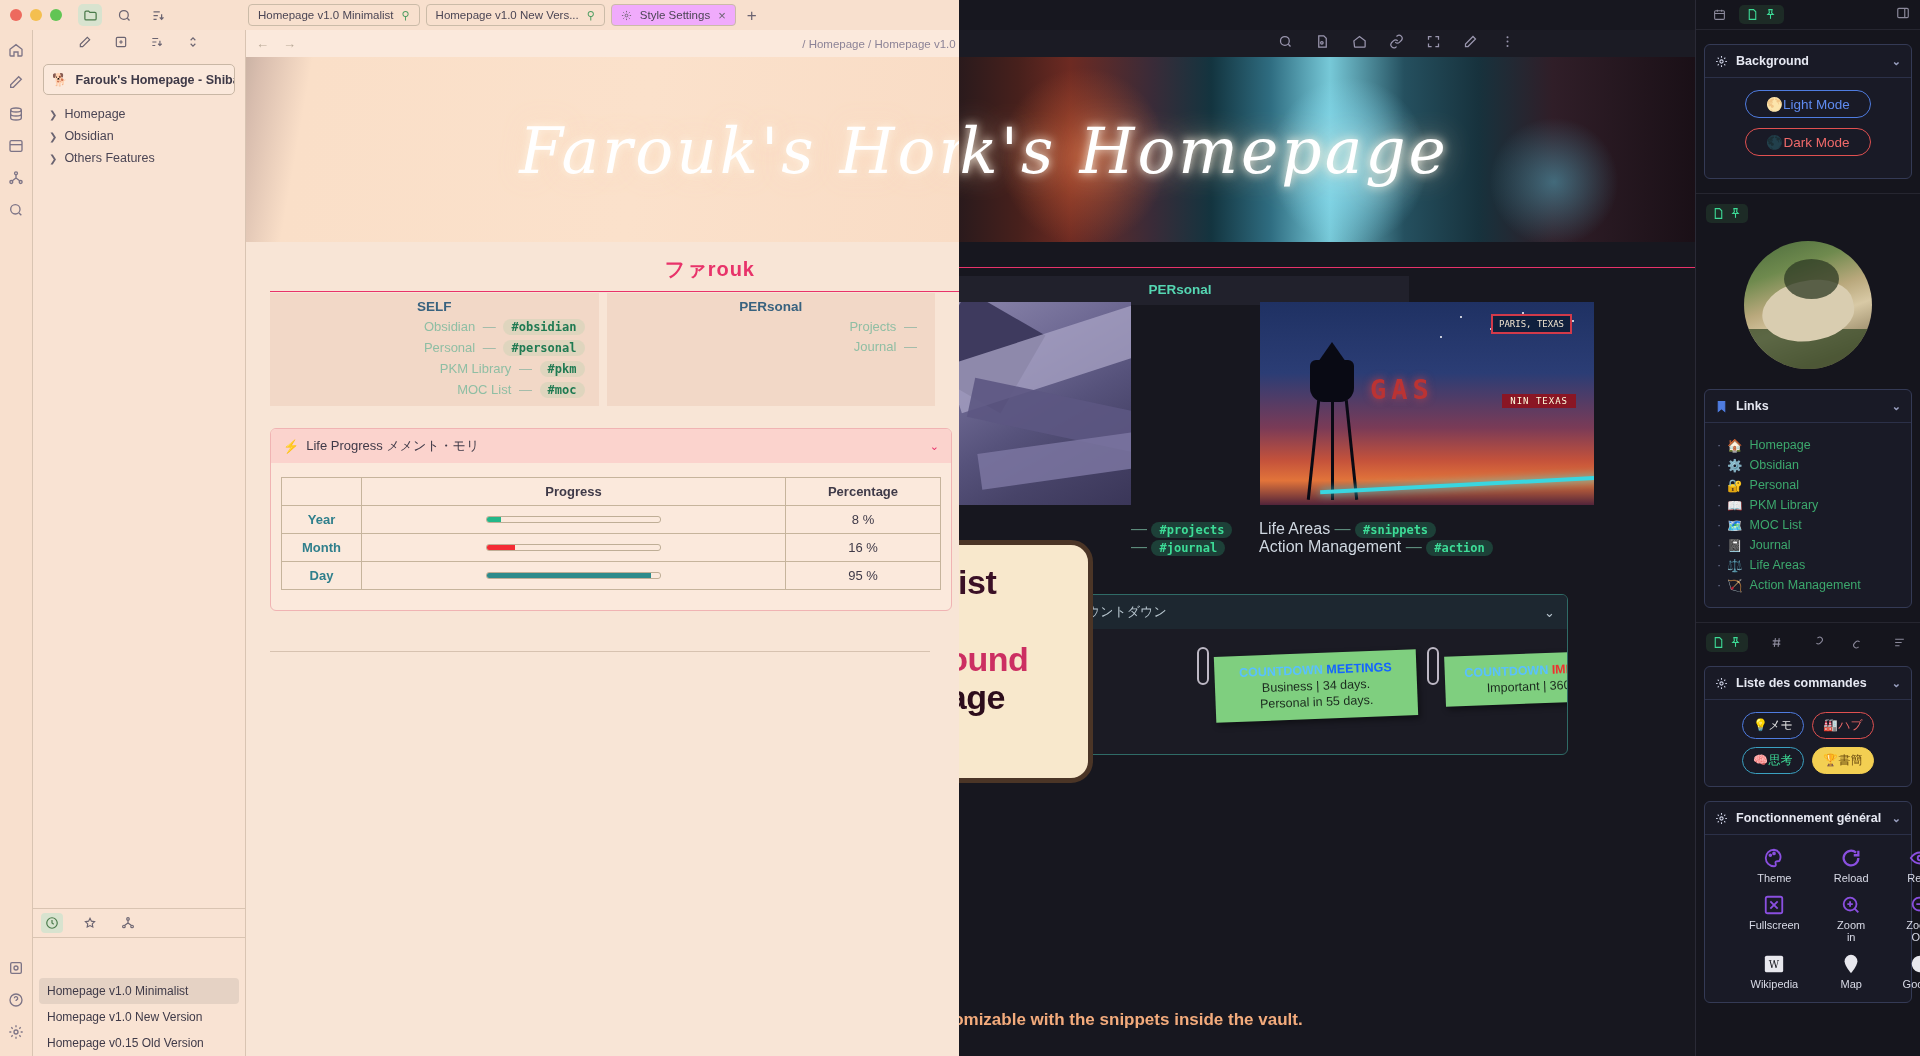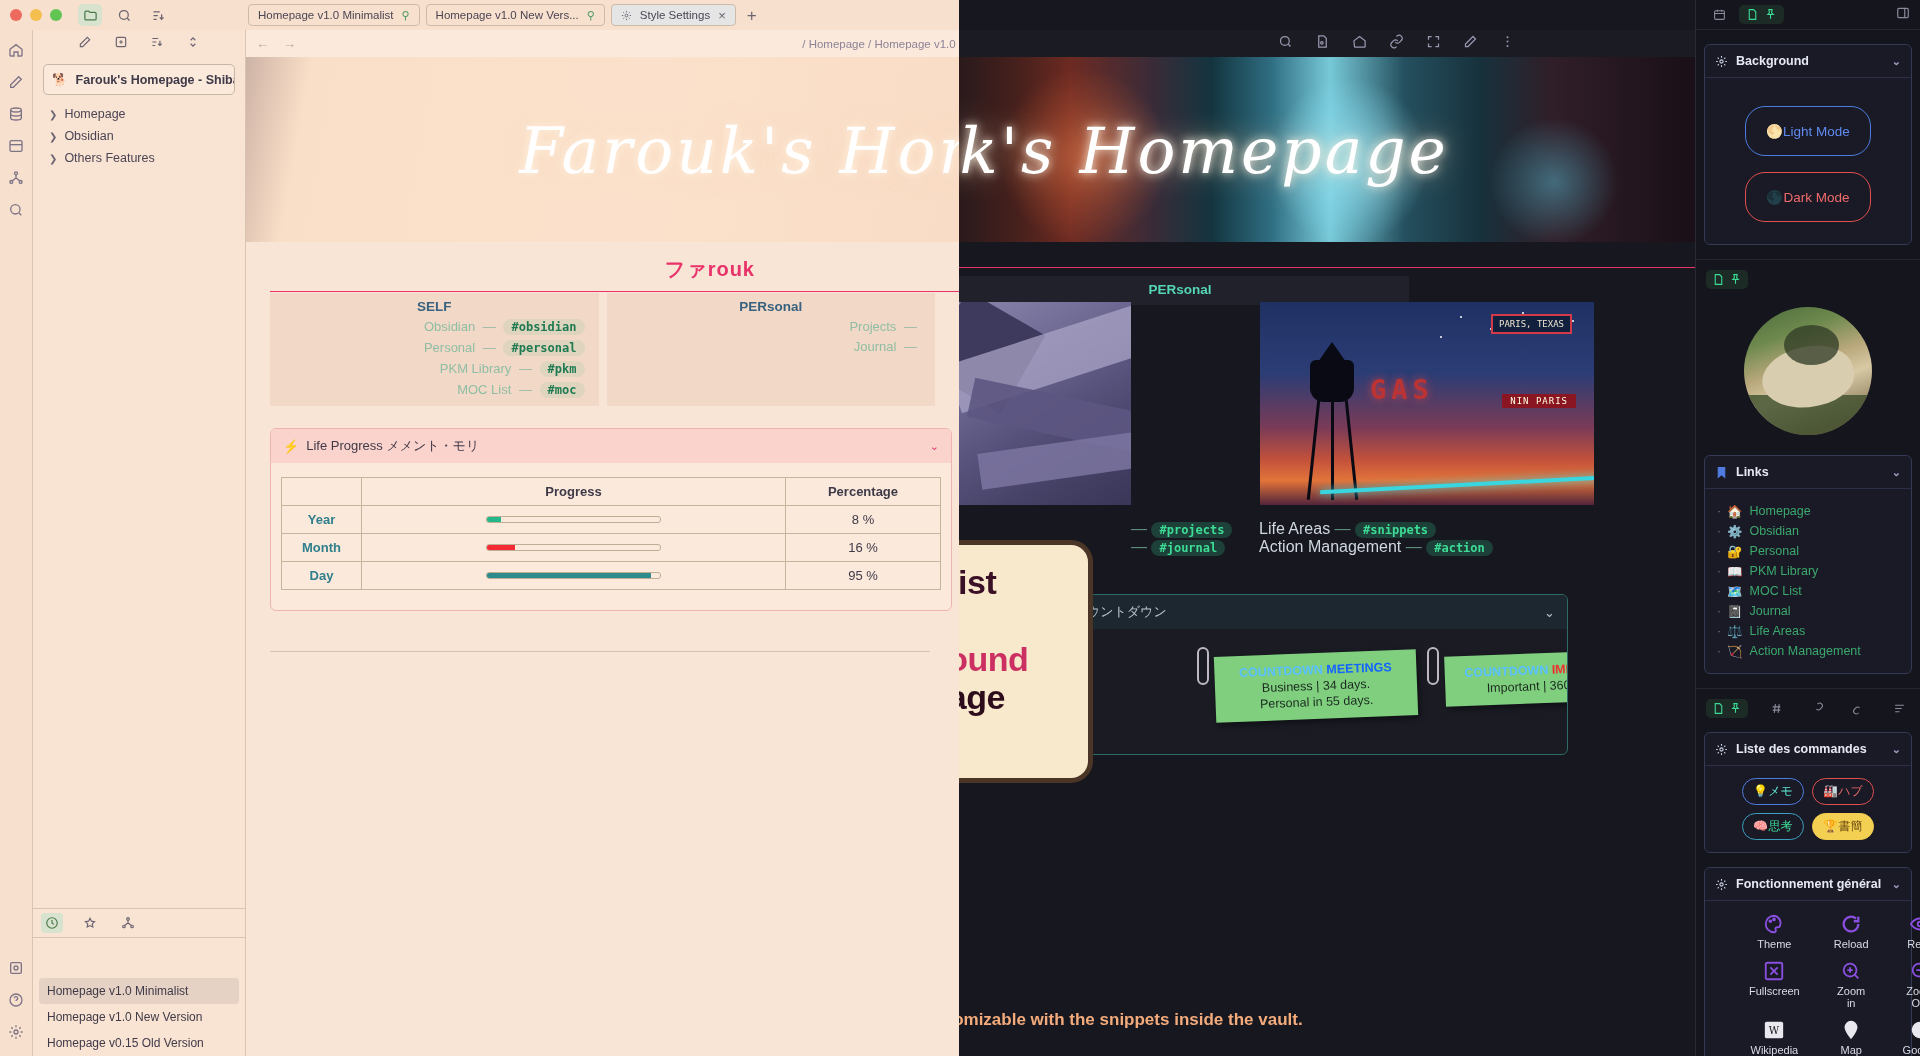--- a/index.html
+++ b/index.html
@@ -29,21 +29,21 @@
   .panel-toggle-left { margin-left: 84px; }
 
   .tabstrip {
     position: absolute; left: 248px; top: 0; height: 30px; display: flex; align-items: center; gap: 6px;
   }
   .tab {
     height: 22px; border: 1px solid #cbbba8; border-radius: 4px; background: #f8e0ce;
     display: flex; align-items: center; gap: 8px; padding: 0 9px;
     font-size: 11.5px; color: #4b4554; white-space: nowrap;
   }
-  .tab.active { background: #e5e5e5; }
+  .tab.active { background: #f0abfc; }
   .tab .pin { color: #4f9d62; font-size: 11px; }
   .tab .close { color: #6b6471; font-size: 13px; line-height: 1; }
   .tab .gear { color: #6b6471; display: flex; }
   .tab .gear svg { width: 11px; height: 11px; }
   .tab-add { color: #6b6471; font-size: 17px; padding: 0 5px; line-height: 1; }
 
   
   .rail {
     position: absolute; left: 0; top: 30px; width: 33px; height: 1026px;
     background: #f8e0ce; border-right: 1px solid #d9c4b2;
@@ -257,22 +257,22 @@
   .rs-tabbar svg { width: 13px; height: 13px; }
   .rs-tabbar .right { margin-left: auto; color: #8c8a9c; }
 
   .rs-sect { margin: 14px 8px 0 8px; border: 1px solid #343a55; border-radius: 6px; background: #191a26; }
   .rs-sect-head { display: flex; align-items: center; gap: 8px; padding: 9px 10px;
                   font-size: 12.5px; font-weight: bold; color: #e6e8f2; border-bottom: 1px solid #2b3048; }
   .rs-sect-head .chv { margin-left: auto; color: #9aa0c0; font-size: 11px; }
   .rs-sect-head svg { width: 13px; height: 13px; color: #cfd3e6; }
   .rs-sect-body { padding: 12px 10px; }
 
-  .modebtn { display: block; width: 126px; margin: 16px auto 10px auto; text-align: center;
-             border-radius: 20px; padding: 16px 0; font-size: 13.5px; }
+  .modebtn { display: block; width: 126px; margin: 0 auto 10px auto; text-align: center;
+             border-radius: 20px; padding: 5px 0; font-size: 13.5px; }
   .modebtn.light { border: 1.5px solid #4f7ce0; color: #5f8bf0; }
   .modebtn.dark { border: 1.5px solid #e05050; color: #f06a6a; }
 
   .linklist { list-style: none; }
   .linklist li { display: flex; align-items: center; gap: 7px; font-size: 12.5px; color: #3ca86d;
                  padding: 2.5px 0 2.5px 12px; position: relative; }
   .linklist li::before { content: "·"; position: absolute; left: 2px; color: #6f7694; }
 
   .rs-minibar { display: flex; align-items: center; gap: 16px; padding: 10px 10px 0 10px;
                 border-top: 1px solid #262630; margin-top: 14px; color: #8c8a9c; }
@@ -285,21 +285,21 @@
             background: linear-gradient(160deg,#4a6a3c 0%, #6f8a4e 25%, #b9a87c 45%, #d8c9a5 60%, #8a7b5a 85%); }
   .avatar .blob1 { position: absolute; left: 18px; top: 40px; width: 92px; height: 60px;
                    background: #d9cdb0; border-radius: 50% 50% 45% 55%; transform: rotate(-12deg); }
   .avatar .blob2 { position: absolute; left: 40px; top: 18px; width: 55px; height: 40px;
                    background: #2e3a24; border-radius: 50%; opacity: .75; }
   .avatar .blob3 { position: absolute; left: 0px; bottom: 0; width: 130px; height: 40px;
                    background: #3d4f2d; opacity: .8; }
 
   .cmdgrid { display: flex; flex-wrap: wrap; gap: 8px; justify-content: center; }
   .cmdbtn { width: 62px; text-align: center; border-radius: 16px; padding: 4px 0; font-size: 12px; white-space: nowrap; }
-  .cmdbtn.b1 { border: 1.5px solid #4f7ce0; color: #5eead4; }
+  .cmdbtn.b1 { border: 1.5px solid #4f7ce0; color: #e5e5e5; }
   .cmdbtn.b2 { border: 1.5px solid #e05050; color: #f06a6a; }
   .cmdbtn.b3 { border: 1.5px solid #3aa0c0; color: #3ddc97; }
   .cmdbtn.b4 { background: #f3cf52; color: #6a4a10; border: 1.5px solid #f3cf52; }
 
   .fgrid { display: grid; grid-template-columns: repeat(3,1fr); row-gap: 10px; }
   .fitem { text-align: center; color: #d8dae6; font-size: 11px; margin-left: 34px; }
   .fitem .ic { display: block; margin: 0 auto 3px auto; width: 22px; height: 22px; color: #8a4fe0; }
   .fitem .ic svg { width: 22px; height: 22px; }
   .fitem.plain .ic { color: #e8e8ee; }
 </style>
@@ -653,21 +653,21 @@
           <span class="star" style="left:290px;top:30px"></span>
         <span class="star" style="left:312px;top:18px"></span>
           <span class="star" style="left:180px;top:34px"></span>
         <div class="towertop"></div>
           <div class="tower"></div>
         <div class="leg" style="left:52px;transform:rotate(6deg)"></div>
         <div class="leg" style="left:90px;transform:rotate(-6deg)"></div>
         <div class="leg" style="left:71px"></div>
         <div class="gas">GAS</div>
         <div class="sign1">PARIS, TEXAS</div>
-        <div class="sign2">NIN PARIS</div>
+        <div class="sign2">NIN TEXAS</div>
         <div class="bridge"></div>
       </div>
 
       <div class="dark-tags">
         <div class="grp" style="left:172px;top:0">
           <div class="drow" style="padding-right:0;text-align:left">
             <span class="dash" style="color:#5f8f7f">—</span>
             <span class="dtag">#projects</span>
           </div>
           <div class="drow" style="padding-right:0;text-align:left">

